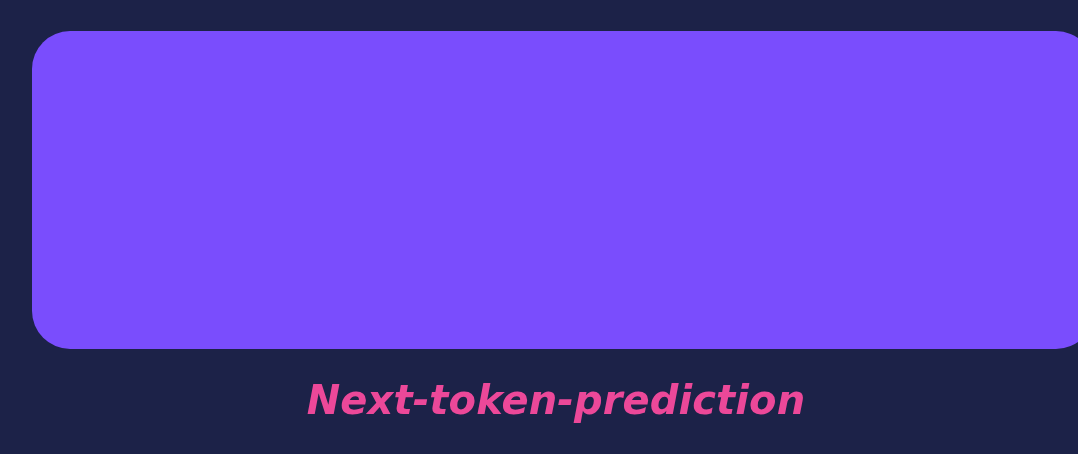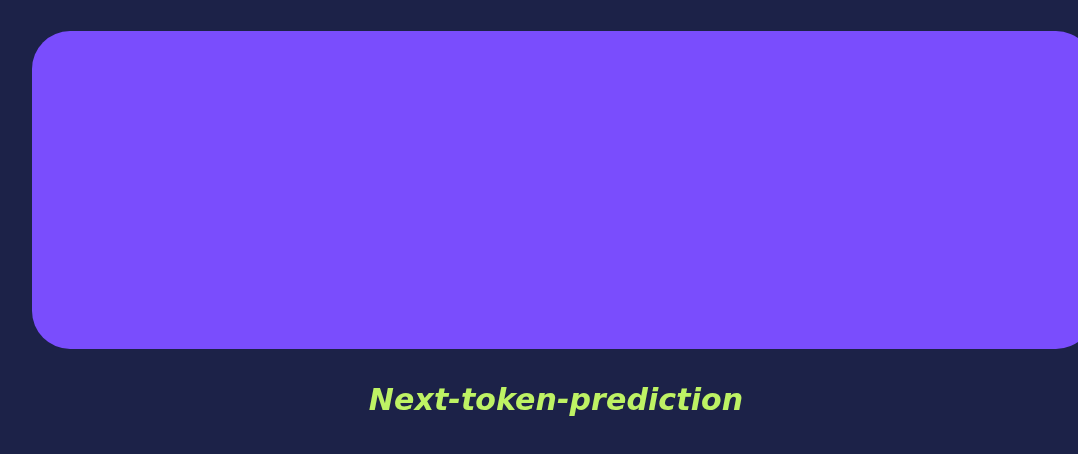--- a/index.html
+++ b/index.html
@@ -63,16 +63,16 @@
 </head>
 <body>
 
 <div id="stage" style="width: 1078px; height: 454px; background: rgb(28, 34, 72);">
 
   <div id="block-panel" style="left: 32px; top: 31px; width: 1062px; height: 318px; background: rgb(122, 77, 253); border-radius: 38px;">
     <span class="block-label"></span>
   </div>
 
   <div id="caption-row">
-    <span id="caption-text" style="color: #bef264; font-size: 30px;">Next-token-prediction</span>
+    <span id="caption-text" style="color: #ec4899; font-size: 40px;">Next-token-prediction</span>
   </div>
 
 </div>
 
 </body></html>

